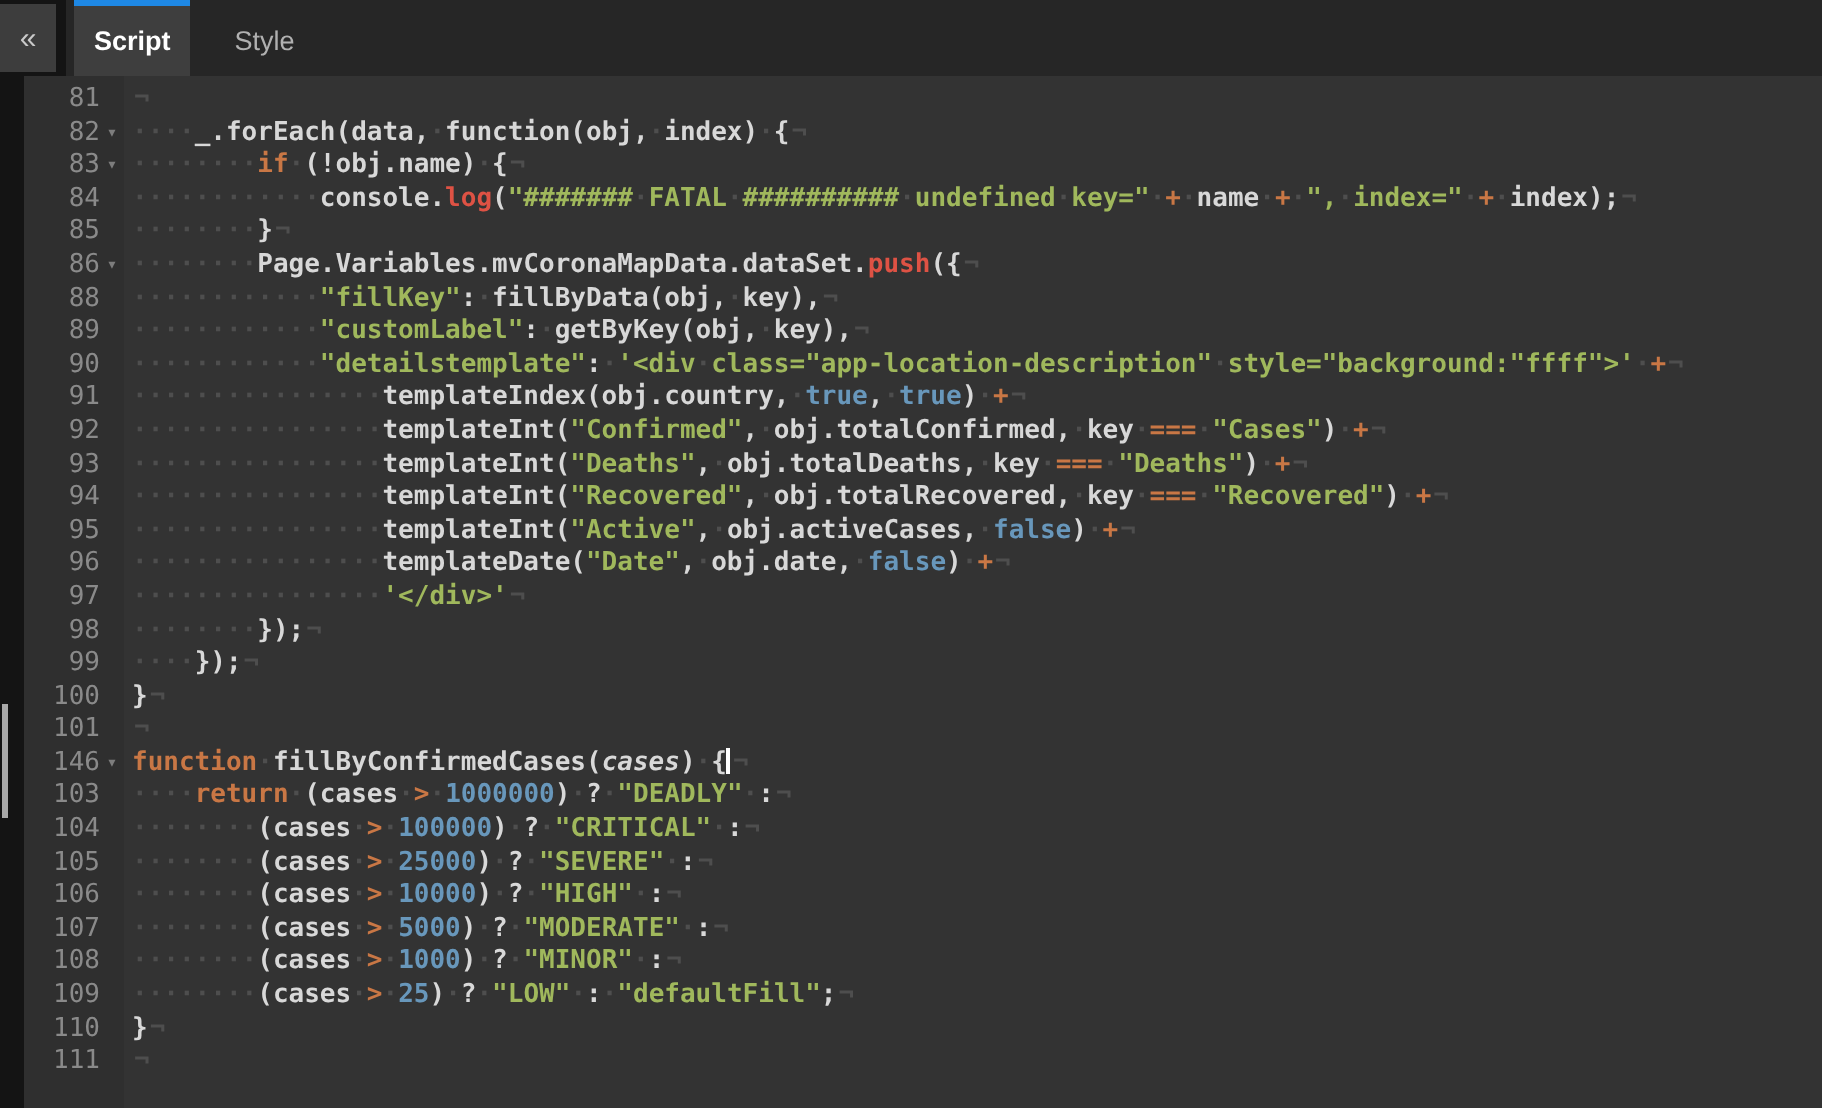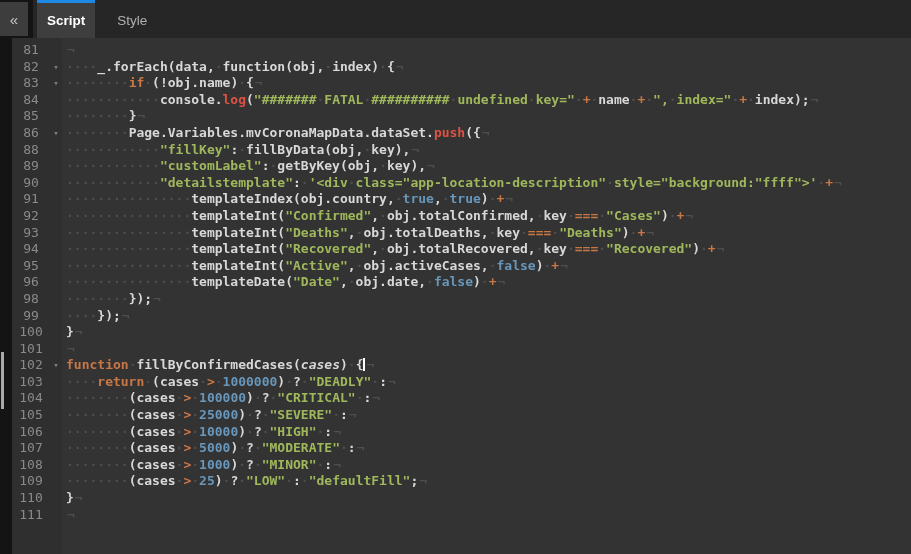--- a/index.html
+++ b/index.html
@@ -19,21 +19,21 @@
 
   
   .editor{position:absolute;top:38px;left:0;right:0;bottom:0;background:var(--editorBg,#333);display:flex;}
   .rail{width:12px;background:var(--railBg,#141414);position:relative;flex:none;}
   .rail .thumb{position:absolute;left:1px;top:314px;width:3px;height:57px;background:var(--thumb,#a9a9a9);}
   .content{flex:1;position:relative;overflow:hidden;}
   .gutter-col{position:absolute;left:0;top:0;bottom:0;width:50px;background:var(--gutterBg,#2f2f2f);}
   .code-lines{position:relative;padding-top:4px;font-family:"DejaVu Sans Mono",monospace;
     font-size:13px;line-height:16.6px;}
   .line{display:flex;height:16.6px;white-space:pre;}
-  .ln{width:38px;flex:none;text-align:center;color:var(--linenum,#8a8a8a);font-weight:400;}
+  .ln{width:38px;flex:none;text-align:right;color:var(--linenum,#8a8a8a);font-weight:400;}
   .fold{width:12px;flex:none;text-align:center;color:var(--foldArrow,#7d7d7d);font-size:9px;line-height:16.6px;}
   .codetext{flex:1;padding-left:4px;font-weight:700;}
 
   
   .p{color:var(--plain,#d8d8d8);}
   .k{color:var(--keyword,#c97745);}
   .o{color:var(--operator,#c97745);}
   .s{color:var(--string,#a0b85c);}
   .n{color:var(--number,#6897bb);}
   .m{color:var(--method,#de5244);text-align:center;}
@@ -74,25 +74,26 @@
           <div class="line"><span class="ln">86</span><span class="fold">▾</span><span class="codetext"><span class="ws">········</span><span class="p">Page.Variables.mvCoronaMapData.dataSet.</span><span class="m">push</span><span class="p">({</span><span class="eol">¬</span></span></div>
           <div class="line"><span class="ln">88</span><span class="fold"></span><span class="codetext"><span class="ws">············</span><span class="s">"fillKey"</span><span class="p">:</span><span class="ws">·</span><span class="p">fillByData(obj,</span><span class="ws">·</span><span class="p">key),</span><span class="eol">¬</span></span></div>
           <div class="line"><span class="ln">89</span><span class="fold"></span><span class="codetext"><span class="ws">············</span><span class="s">"customLabel"</span><span class="p">:</span><span class="ws">·</span><span class="p">getByKey(obj,</span><span class="ws">·</span><span class="p">key),</span><span class="eol">¬</span></span></div>
           <div class="line"><span class="ln">90</span><span class="fold"></span><span class="codetext"><span class="ws">············</span><span class="s">"detailstemplate"</span><span class="p">:</span><span class="ws">·</span><span class="s">'&lt;div</span><span class="ws">·</span><span class="s">class="app-location-description"</span><span class="ws">·</span><span class="s">style="background:"ffff"&gt;'</span><span class="ws">·</span><span class="o">+</span><span class="eol">¬</span></span></div>
           <div class="line"><span class="ln">91</span><span class="fold"></span><span class="codetext"><span class="ws">················</span><span class="p">templateIndex(obj.country,</span><span class="ws">·</span><span class="n">true</span><span class="p">,</span><span class="ws">·</span><span class="n">true</span><span class="p">)</span><span class="ws">·</span><span class="o">+</span><span class="eol">¬</span></span></div>
           <div class="line"><span class="ln">92</span><span class="fold"></span><span class="codetext"><span class="ws">················</span><span class="p">templateInt(</span><span class="s">"Confirmed"</span><span class="p">,</span><span class="ws">·</span><span class="p">obj.totalConfirmed,</span><span class="ws">·</span><span class="p">key</span><span class="ws">·</span><span class="o">===</span><span class="ws">·</span><span class="s">"Cases"</span><span class="p">)</span><span class="ws">·</span><span class="o">+</span><span class="eol">¬</span></span></div>
           <div class="line"><span class="ln">93</span><span class="fold"></span><span class="codetext"><span class="ws">················</span><span class="p">templateInt(</span><span class="s">"Deaths"</span><span class="p">,</span><span class="ws">·</span><span class="p">obj.totalDeaths,</span><span class="ws">·</span><span class="p">key</span><span class="ws">·</span><span class="o">===</span><span class="ws">·</span><span class="s">"Deaths"</span><span class="p">)</span><span class="ws">·</span><span class="o">+</span><span class="eol">¬</span></span></div>
           <div class="line"><span class="ln">94</span><span class="fold"></span><span class="codetext"><span class="ws">················</span><span class="p">templateInt(</span><span class="s">"Recovered"</span><span class="p">,</span><span class="ws">·</span><span class="p">obj.totalRecovered,</span><span class="ws">·</span><span class="p">key</span><span class="ws">·</span><span class="o">===</span><span class="ws">·</span><span class="s">"Recovered"</span><span class="p">)</span><span class="ws">·</span><span class="o">+</span><span class="eol">¬</span></span></div>
           <div class="line"><span class="ln">95</span><span class="fold"></span><span class="codetext"><span class="ws">················</span><span class="p">templateInt(</span><span class="s">"Active"</span><span class="p">,</span><span class="ws">·</span><span class="p">obj.activeCases,</span><span class="ws">·</span><span class="n">false</span><span class="p">)</span><span class="ws">·</span><span class="o">+</span><span class="eol">¬</span></span></div>
           <div class="line"><span class="ln">96</span><span class="fold"></span><span class="codetext"><span class="ws">················</span><span class="p">templateDate(</span><span class="s">"Date"</span><span class="p">,</span><span class="ws">·</span><span class="p">obj.date,</span><span class="ws">·</span><span class="n">false</span><span class="p">)</span><span class="ws">·</span><span class="o">+</span><span class="eol">¬</span></span></div>
+          <div class="line"><span class="ln">97</span><span class="fold"></span><span class="codetext"><span class="ws">················</span><span class="s">'&lt;/div&gt;'</span><span class="eol">¬</span></span></div>
           <div class="line"><span class="ln">98</span><span class="fold"></span><span class="codetext"><span class="ws">········</span><span class="p">});</span><span class="eol">¬</span></span></div>
           <div class="line"><span class="ln">99</span><span class="fold"></span><span class="codetext"><span class="ws">····</span><span class="p">});</span><span class="eol">¬</span></span></div>
           <div class="line"><span class="ln">100</span><span class="fold"></span><span class="codetext"><span class="p">}</span><span class="eol">¬</span></span></div>
           <div class="line"><span class="ln">101</span><span class="fold"></span><span class="codetext"><span class="eol">¬</span></span></div>
-          <div class="line"><span class="ln">102</span><span class="fold">▾</span><span class="codetext"><span class="k">function</span><span class="ws">·</span><span class="p">fillByConfirmedCases(</span><span class="i">cases</span><span class="p">)</span><span class="ws">·</span><span class="p">{</span><span class="cursor"></span><span class="eol">¬</span></span></div>
+          <div class="line"><span class="ln">146</span><span class="fold">▾</span><span class="codetext"><span class="k">function</span><span class="ws">·</span><span class="p">fillByConfirmedCases(</span><span class="i">cases</span><span class="p">)</span><span class="ws">·</span><span class="p">{</span><span class="cursor"></span><span class="eol">¬</span></span></div>
           <div class="line"><span class="ln">103</span><span class="fold"></span><span class="codetext"><span class="ws">····</span><span class="k">return</span><span class="ws">·</span><span class="p">(cases</span><span class="ws">·</span><span class="o">&gt;</span><span class="ws">·</span><span class="n">1000000</span><span class="p">)</span><span class="ws">·</span><span class="p">?</span><span class="ws">·</span><span class="s">"DEADLY"</span><span class="ws">·</span><span class="p">:</span><span class="eol">¬</span></span></div>
           <div class="line"><span class="ln">104</span><span class="fold"></span><span class="codetext"><span class="ws">········</span><span class="p">(cases</span><span class="ws">·</span><span class="o">&gt;</span><span class="ws">·</span><span class="n">100000</span><span class="p">)</span><span class="ws">·</span><span class="p">?</span><span class="ws">·</span><span class="s">"CRITICAL"</span><span class="ws">·</span><span class="p">:</span><span class="eol">¬</span></span></div>
           <div class="line"><span class="ln">105</span><span class="fold"></span><span class="codetext"><span class="ws">········</span><span class="p">(cases</span><span class="ws">·</span><span class="o">&gt;</span><span class="ws">·</span><span class="n">25000</span><span class="p">)</span><span class="ws">·</span><span class="p">?</span><span class="ws">·</span><span class="s">"SEVERE"</span><span class="ws">·</span><span class="p">:</span><span class="eol">¬</span></span></div>
           <div class="line"><span class="ln">106</span><span class="fold"></span><span class="codetext"><span class="ws">········</span><span class="p">(cases</span><span class="ws">·</span><span class="o">&gt;</span><span class="ws">·</span><span class="n">10000</span><span class="p">)</span><span class="ws">·</span><span class="p">?</span><span class="ws">·</span><span class="s">"HIGH"</span><span class="ws">·</span><span class="p">:</span><span class="eol">¬</span></span></div>
           <div class="line"><span class="ln">107</span><span class="fold"></span><span class="codetext"><span class="ws">········</span><span class="p">(cases</span><span class="ws">·</span><span class="o">&gt;</span><span class="ws">·</span><span class="n">5000</span><span class="p">)</span><span class="ws">·</span><span class="p">?</span><span class="ws">·</span><span class="s">"MODERATE"</span><span class="ws">·</span><span class="p">:</span><span class="eol">¬</span></span></div>
           <div class="line"><span class="ln">108</span><span class="fold"></span><span class="codetext"><span class="ws">········</span><span class="p">(cases</span><span class="ws">·</span><span class="o">&gt;</span><span class="ws">·</span><span class="n">1000</span><span class="p">)</span><span class="ws">·</span><span class="p">?</span><span class="ws">·</span><span class="s">"MINOR"</span><span class="ws">·</span><span class="p">:</span><span class="eol">¬</span></span></div>
           <div class="line"><span class="ln">109</span><span class="fold"></span><span class="codetext"><span class="ws">········</span><span class="p">(cases</span><span class="ws">·</span><span class="o">&gt;</span><span class="ws">·</span><span class="n">25</span><span class="p">)</span><span class="ws">·</span><span class="p">?</span><span class="ws">·</span><span class="s">"LOW"</span><span class="ws">·</span><span class="p">:</span><span class="ws">·</span><span class="s">"defaultFill"</span><span class="p">;</span><span class="eol">¬</span></span></div>
           <div class="line"><span class="ln">110</span><span class="fold"></span><span class="codetext"><span class="p">}</span><span class="eol">¬</span></span></div>
           <div class="line"><span class="ln">111</span><span class="fold"></span><span class="codetext"><span class="eol">¬</span></span></div>
         </div>

